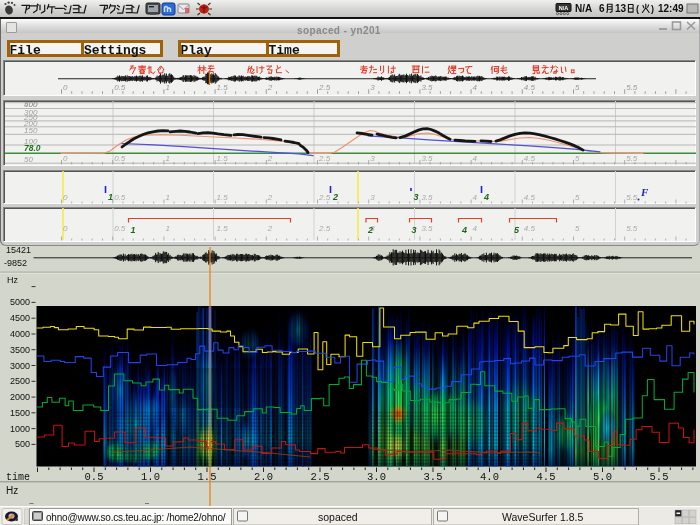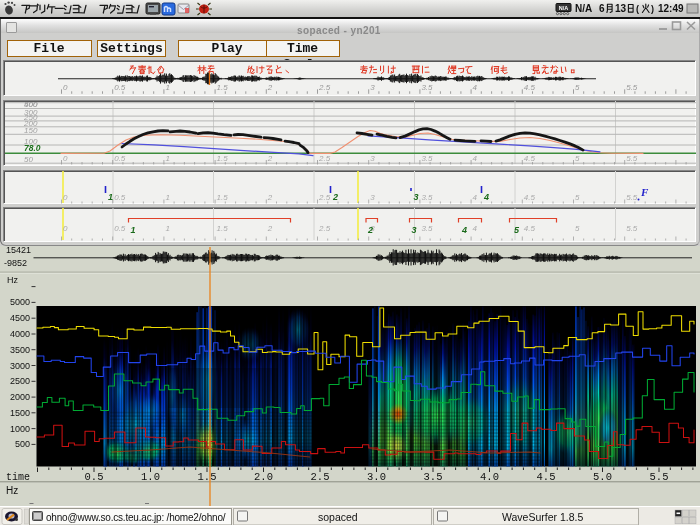--- a/index.html
+++ b/index.html
@@ -1,18 +1,18 @@
 <!DOCTYPE html>
 <html><head><meta charset="utf-8"><style>
 *{margin:0;padding:0;box-sizing:border-box}
 body{width:700px;height:525px;position:relative;overflow:hidden;font-family:"Liberation Sans",sans-serif;background:#cfcfcd}
 .abs{position:absolute}
 .track{position:absolute;left:3px;width:693px;background:#f1f1ef;border:1px solid #868686;border-right-color:#fff;border-bottom-color:#fdfdfd;box-shadow:inset 1px 1px 0 #555}
-.mbtn{position:absolute;top:39.5px;height:17px;background:#f4f4f2;border:1px solid #a16207;color:#111;
-font:bold 13px "Liberation Mono",monospace;text-align:center;line-height:16px;letter-spacing:0}
+.mbtn{position:absolute;top:39.5px;height:17px;background:#f4f4f2;border:3px solid #a16207;color:#111;
+font:bold 13px "Liberation Mono",monospace;line-height:16px;letter-spacing:0}
 </style></head><body>
 <div class="abs" style="left:0;top:0;width:700px;height:19px;background:linear-gradient(#f0f0ee,#d2d2d0 60%,#c4c4c2);border-bottom:2px solid #111"></div>
 <svg width="700" height="17" style="position:absolute;left:0;top:0;left:0;top:0">
     <ellipse cx="9" cy="10" rx="3.8" ry="4.6" fill="#3a3a3a" transform="rotate(-18 9 10)"></ellipse>
     <circle cx="5.5" cy="4" r="1.1" fill="#444"></circle>
     <circle cx="8.6" cy="2.6" r="1.2" fill="#444"></circle>
     <circle cx="12" cy="2.9" r="1.1" fill="#444"></circle>
     <circle cx="14.5" cy="5" r="1" fill="#444"></circle>
     <path d="M21.9 5.4L29.6 5.4M29.6 5.4L29.1 8.3M29.1 8.3L26.2 9.7M26.7 6.4L25.3 13.0M30.2 5.9L37.4 5.9M37.4 5.9L36.9 10.2M36.9 10.2L33.6 12.6M37.4 4.2L38.3 5.0M40.0 5.0L40.0 9.7M44.7 5.0L44.7 11.1M44.7 11.1L41.4 13.0M48.8 4.5L47.3 8.8M48.3 6.8L54.9 6.8M52.1 6.8L51.6 13.0M55.2 8.3L62.8 8.3M64.4 5.4L66.3 6.8M63.9 8.3L65.8 9.7M71.0 5.9L69.6 13.0M69.6 13.0L64.4 13.0M73.2 5.4L78.9 5.4M78.9 5.4L78.9 12.6M73.2 8.8L78.9 8.8M73.2 12.6L78.9 12.6M78.9 5.9L80.8 7.3M86.0 5.4L84.1 13.0M84.1 13.0L78.9 12.6" stroke="#1a1a1a" stroke-width="1.25" fill="none" stroke-linecap="round"></path>
     <path d="M100.0 5.4L107.5 5.4M107.5 5.4L107.1 8.3M107.1 8.3L104.2 9.7M104.7 6.4L103.3 13.0M110.6 4.5L109.2 8.3M110.1 5.9L115.4 5.9M115.4 5.9L114.4 9.7M114.4 9.7L110.6 13.0M117.5 5.4L119.4 6.8M117.0 8.3L118.9 9.7M124.1 5.9L122.7 13.0M122.7 13.0L117.5 13.0M126.3 5.4L132.0 5.4M132.0 5.4L132.0 12.6M126.3 8.8L132.0 8.8M126.3 12.6L132.0 12.6M132.0 5.9L133.9 7.3M139.1 5.4L137.2 13.0M137.2 13.0L132.0 12.6" stroke="#1a1a1a" stroke-width="1.25" fill="none" stroke-linecap="round"></path>
@@ -48,21 +48,21 @@
 <div class="abs" style="left:0;top:19px;width:700px;height:227px;background:#cfcfcd;border-left:1px solid #666;border-right:1px solid #aaa;border-bottom:1px solid #888;border-radius:0 0 6px 6px"></div>
 <div class="abs" style="left:1px;top:19px;width:698px;height:14px;background:linear-gradient(#fdfdfd,#dedede 50%,#c6c6c4)"></div>
 <div class="abs" style="left:5.5px;top:21.5px;width:11px;height:11px;background:#e4e4e2;border:1px solid #9a9a9a;border-radius:1px"></div>
 <div class="abs" style="left:297px;top:25px;font:bold 10px 'Liberation Sans',sans-serif;color:#8a8a8a;letter-spacing:0.4px">sopaced - yn201</div>
 <svg width="700" height="14" style="position:absolute;left:0;top:0;left:0;top:19px">
     <path d="M659 10h8" stroke="#999" stroke-width="1.8"></path>
     <rect x="672.5" y="3" width="8" height="7.5" fill="none" stroke="#999" stroke-width="1.6"></rect>
     <path d="M687 3l8 7.5M695 3l-8 7.5" stroke="#999" stroke-width="1.6"></path>
   </svg>
 <div class="mbtn" style="left:6.5px;width:85px">File</div>
-<div class="mbtn" style="left:97px;width:69px">Settings</div>
+<div class="mbtn" style="left:81px;width:82px">Settings</div>
 <div class="mbtn" style="left:177.5px;width:99px">Play</div>
 <div class="mbtn" style="left:265.5px;width:74px">Time Scale</div>
 <div class="track" style="top:59.5px;height:36px"></div>
 <svg width="693" height="36" style="position:absolute;left:0;top:0;left:3.5px;top:59.5px">
     <path d="M54 18.7H592" stroke="#222" stroke-width="1.1"></path>
     <path d="M108.70 18.3L108.70 19.0M109.55 18.3L109.55 19.1M110.40 18.1L110.40 19.2M111.25 17.7L111.25 19.6M112.10 17.4L112.10 19.9M112.95 16.7L112.95 20.5M113.80 15.7L113.80 21.4M114.65 16.6L114.65 20.6M115.50 15.4L115.50 21.6M116.35 16.8L116.35 20.4M117.20 15.9L117.20 21.2M118.05 16.0L118.05 21.1M118.90 16.2L118.90 21.0M119.75 16.1L119.75 21.0M120.60 16.4L120.60 20.8M121.45 15.5L121.45 21.5M122.30 16.8L122.30 20.4M123.15 15.3L123.15 21.8M124.00 16.3L124.00 20.9M124.85 16.0L124.85 21.1M125.70 16.0L125.70 21.1M126.55 16.6L126.55 20.6M127.40 16.6L127.40 20.6M128.25 16.0L128.25 21.1M129.10 16.9L129.10 20.3M129.95 16.7L129.95 20.5M130.80 16.0L130.80 21.1M131.65 16.4L131.65 20.8M132.50 15.6L132.50 21.5M133.35 16.4L133.35 20.8M134.20 16.5L134.20 20.7M135.05 16.2L135.05 20.9M135.90 15.6L135.90 21.5M136.75 15.8L136.75 21.4M137.60 16.3L137.60 20.9M138.45 15.4L138.45 21.7M139.30 16.9L139.30 20.3M140.15 16.6L140.15 20.6M141.00 16.9L141.00 20.3M141.85 16.8L141.85 20.4M142.70 15.7L142.70 21.4M143.55 15.5L143.55 21.5M144.40 17.2L144.40 20.1M145.25 16.9L145.25 20.3M146.10 17.0L146.10 20.2M146.95 17.4L146.95 19.9M147.80 18.0L147.80 19.4M148.65 18.2L148.65 19.2M149.50 18.3L149.50 19.1M149.66 18.3L149.66 19.1M150.51 18.3L150.51 19.1M151.36 17.7L151.36 19.6M152.21 17.2L152.21 20.1M153.06 15.6L153.06 21.5M153.91 16.6L153.91 20.6M154.76 16.0L154.76 21.1M155.61 15.2L155.61 21.9M156.46 13.2L156.46 23.6M157.31 15.8L157.31 21.4M158.16 14.6L158.16 22.4M159.01 15.2L159.01 21.9M159.86 14.6L159.86 22.4M160.71 13.3L160.71 23.6M161.56 15.6L161.56 21.5M162.41 13.6L162.41 23.3M163.26 15.8L163.26 21.3M164.11 15.7L164.11 21.4M164.96 13.9L164.96 23.0M165.81 13.2L165.81 23.7M166.66 14.7L166.66 22.3M167.51 14.2L167.51 22.8M168.36 15.1L168.36 21.9M169.21 16.3L169.21 20.8M170.06 17.6L170.06 19.7M170.91 17.8L170.91 19.5M171.76 18.1L171.76 19.3M172.19 18.2L172.19 19.2M173.04 18.3L173.04 19.1M173.89 17.8L173.89 19.5M174.74 18.0L174.74 19.4M175.59 17.6L175.59 19.7M176.44 17.3L176.44 20.0M177.29 17.0L177.29 20.2M178.14 16.7L178.14 20.5M178.99 15.5L178.99 21.6M179.84 15.1L179.84 22.0M180.69 16.9L180.69 20.3M181.54 15.3L181.54 21.8M182.39 15.4L182.39 21.6M183.24 15.7L183.24 21.4M184.09 15.1L184.09 21.9M184.94 16.4L184.94 20.8M185.79 15.3L185.79 21.8M186.64 15.0L186.64 22.0M187.49 15.5L187.49 21.6M188.34 15.9L188.34 21.2M189.19 16.8L189.19 20.4M190.04 15.0L190.04 22.1M190.89 16.1L190.89 21.1M191.74 15.8L191.74 21.3M192.59 16.7L192.59 20.5M193.44 16.7L193.44 20.5M194.29 17.4L194.29 19.9M195.14 17.8L195.14 19.6M195.99 18.3L195.99 19.1M196.76 17.9L196.76 19.4M197.61 18.2L197.61 19.2M198.46 17.3L198.46 20.0M199.31 16.7L199.31 20.5M200.16 17.1L200.16 20.2M201.01 16.2L201.01 21.0M201.86 13.7L201.86 23.2M202.71 13.9L202.71 23.1M203.56 12.5L203.56 24.2M204.41 12.4L204.41 24.4M205.26 15.4L205.26 21.7M206.11 14.0L206.11 22.9M206.96 15.3L206.96 21.7M207.81 13.3L207.81 23.5M208.66 14.3L208.66 22.7M209.51 14.3L209.51 22.7M210.36 15.2L210.36 21.8M211.21 13.1L211.21 23.7M212.06 14.1L212.06 22.8M212.91 15.2L212.91 21.9M213.76 16.1L213.76 21.0M214.61 16.7L214.61 20.5M215.46 17.8L215.46 19.5M216.31 18.2L216.31 19.1M217.16 17.8L217.16 19.5M221.34 18.2L221.34 19.1M222.19 18.5L222.19 18.9M223.04 18.0L223.04 19.3M223.89 17.9L223.89 19.5M224.74 16.8L224.74 20.4M225.59 17.1L225.59 20.1M226.44 17.0L226.44 20.2M227.29 16.4L227.29 20.8M228.14 16.3L228.14 20.8M228.99 16.6L228.99 20.6M229.84 15.7L229.84 21.4M230.69 15.5L230.69 21.6M231.54 15.7L231.54 21.4M232.39 17.1L232.39 20.2M233.24 16.4L233.24 20.8M234.09 17.0L234.09 20.2M234.94 15.6L234.94 21.4M235.79 15.6L235.79 21.5M236.64 16.6L236.64 20.6M237.49 15.5L237.49 21.5M238.34 16.2L238.34 20.9M239.19 15.8L239.19 21.3M240.04 17.1L240.04 20.1M240.89 16.7L240.89 20.5M241.74 16.6L241.74 20.6M242.59 17.1L242.59 20.2M243.44 16.3L243.44 20.8M244.29 16.3L244.29 20.9M245.14 16.1L245.14 21.0M245.99 16.6L245.99 20.6M246.84 16.8L246.84 20.4M247.69 15.4L247.69 21.7M248.54 15.6L248.54 21.5M249.39 16.2L249.39 20.9M250.24 15.6L250.24 21.5M251.09 16.3L251.09 20.9M251.94 15.5L251.94 21.6M252.79 16.0L252.79 21.1M253.64 16.9L253.64 20.3M254.49 17.0L254.49 20.2M255.34 16.5L255.34 20.6M256.19 17.7L256.19 19.6M257.04 17.6L257.04 19.7M257.89 18.3L257.89 19.1M258.74 18.4L258.74 19.0M259.23 18.4L259.23 19.0M260.08 18.4L260.08 19.0M260.93 18.3L260.93 19.0M261.78 17.8L261.78 19.5M262.63 17.5L262.63 19.8M263.48 17.8L263.48 19.5M264.33 17.7L264.33 19.6M265.18 16.7L265.18 20.5M266.03 17.1L266.03 20.1M266.88 16.3L266.88 20.8M267.73 16.6L267.73 20.6M268.58 17.1L268.58 20.1M269.43 17.4L269.43 19.9M270.28 16.8L270.28 20.4M271.13 16.8L271.13 20.4M271.98 17.4L271.98 19.9M272.83 16.5L272.83 20.7M273.68 17.2L273.68 20.0M274.53 16.8L274.53 20.4M275.38 17.1L275.38 20.2M276.23 17.5L276.23 19.8M277.08 17.7L277.08 19.6M277.93 18.0L277.93 19.4M278.78 18.0L278.78 19.3M279.63 18.3L279.63 19.0M280.48 18.5L280.48 18.9M289.95 18.6L289.95 18.8M290.80 18.5L290.80 18.9M291.65 18.4L291.65 18.9M292.50 18.4L292.50 19.0M293.35 18.3L293.35 19.1M294.20 18.0L294.20 19.4M295.05 17.7L295.05 19.6M295.90 17.5L295.90 19.8M296.75 17.8L296.75 19.5M297.60 18.2L297.60 19.2M298.45 18.2L298.45 19.1M299.30 18.3L299.30 19.1M300.15 18.5L300.15 18.9M301.00 18.5L301.00 18.9M369.82 18.2L369.82 19.1M370.67 18.2L370.67 19.1M371.52 18.2L371.52 19.2M372.37 18.1L372.37 19.3M373.22 17.6L373.22 19.7M374.07 16.5L374.07 20.6M374.92 17.4L374.92 19.9M375.77 17.2L375.77 20.1M376.62 17.3L376.62 20.0M377.47 16.4L377.47 20.8M378.32 17.5L378.32 19.8M379.17 17.2L379.17 20.1M380.02 17.8L380.02 19.5M380.87 18.2L380.87 19.2M381.72 18.5L381.72 18.9M382.11 18.0L382.11 19.3M382.96 18.3L382.96 19.0M383.81 18.0L383.81 19.4M384.66 17.5L384.66 19.8M385.51 17.1L385.51 20.1M386.36 15.6L386.36 21.5M387.21 15.4L387.21 21.7M388.06 14.7L388.06 22.3M388.91 14.6L388.91 22.4M389.76 16.2L389.76 20.9M390.61 14.5L390.61 22.5M391.46 16.3L391.46 20.9M392.31 16.0L392.31 21.2M393.16 16.0L393.16 21.2M394.01 15.7L394.01 21.4M394.86 14.6L394.86 22.4M395.71 13.8L395.71 23.1M396.56 15.5L396.56 21.5M397.41 15.1L397.41 21.9M398.26 14.8L398.26 22.2M399.11 14.9L399.11 22.1M399.96 14.4L399.96 22.6M400.81 15.7L400.81 21.4M401.66 15.1L401.66 22.0M402.51 13.7L402.51 23.2M403.36 15.0L403.36 22.0M404.21 15.8L404.21 21.3M405.06 15.5L405.06 21.6M405.91 14.1L405.91 22.8M406.76 15.9L406.76 21.2M407.61 13.6L407.61 23.3M408.46 15.8L408.46 21.3M409.31 15.0L409.31 22.1M410.16 14.3L410.16 22.7M411.01 14.4L411.01 22.6M411.86 13.8L411.86 23.1M412.71 15.7L412.71 21.4M413.56 13.9L413.56 23.0M414.41 15.2L414.41 21.9M415.26 16.0L415.26 21.2M416.11 16.5L416.11 20.7M416.96 15.5L416.96 21.6M417.81 17.3L417.81 20.0M418.66 17.3L418.66 19.9M419.51 17.7L419.51 19.6M420.36 18.0L420.36 19.3M421.02 18.3L421.02 19.0M421.87 18.3L421.87 19.0M422.72 17.8L422.72 19.5M423.57 17.9L423.57 19.4M424.42 17.0L424.42 20.2M425.27 17.6L425.27 19.7M426.12 16.1L426.12 21.0M426.97 16.6L426.97 20.6M427.82 15.6L427.82 21.5M428.67 16.1L428.67 21.0M429.52 16.3L429.52 20.9M430.37 16.3L430.37 20.8M431.22 15.5L431.22 21.5M432.07 15.9L432.07 21.2M432.92 16.3L432.92 20.9M433.77 17.1L433.77 20.1M434.62 16.5L434.62 20.7M435.47 16.7L435.47 20.5M436.32 16.0L436.32 21.1M437.17 16.5L437.17 20.7M438.02 16.5L438.02 20.6M438.87 17.0L438.87 20.2M439.72 16.7L439.72 20.5M440.57 16.9L440.57 20.3M441.42 16.6L441.42 20.6M442.27 16.6L442.27 20.6M443.12 17.6L443.12 19.7M443.97 17.6L443.97 19.7M444.82 17.8L444.82 19.5M445.67 18.3L445.67 19.1M446.52 18.3L446.52 19.0M446.62 18.3L446.62 19.1M447.47 18.3L447.47 19.0M448.32 18.3L448.32 19.1M449.17 18.0L449.17 19.4M450.02 17.4L450.02 19.8M450.87 16.9L450.87 20.3M451.72 17.3L451.72 20.0M452.57 16.2L452.57 21.0M453.42 15.7L453.42 21.4M454.27 16.6L454.27 20.6M455.12 15.6L455.12 21.5M455.97 16.2L455.97 20.9M456.82 16.0L456.82 21.2M457.67 16.2L457.67 20.9M458.52 15.5L458.52 21.5M459.37 16.4L459.37 20.7M460.22 17.0L460.22 20.2M461.07 17.3L461.07 20.0M461.92 16.8L461.92 20.4M462.77 16.5L462.77 20.7M463.62 16.8L463.62 20.4M464.47 16.6L464.47 20.6M465.32 16.3L465.32 20.9M466.17 16.9L466.17 20.3M467.02 17.0L467.02 20.3M467.87 16.1L467.87 21.0M468.72 17.1L468.72 20.2M469.57 16.7L469.57 20.5M470.42 16.5L470.42 20.7M471.27 17.3L471.27 20.0M472.12 16.3L472.12 20.9M472.97 16.4L472.97 20.8M473.82 15.7L473.82 21.4M474.67 16.4L474.67 20.8M475.52 15.9L475.52 21.3M476.37 16.7L476.37 20.5M477.22 16.0L477.22 21.1M478.07 16.4L478.07 20.7M478.92 17.2L478.92 20.1M479.77 17.5L479.77 19.8M480.62 18.0L480.62 19.3M481.47 18.2L481.47 19.2M482.32 18.4L482.32 19.0M487.58 18.5L487.58 18.9M488.43 18.4L488.43 19.0M489.28 18.0L489.28 19.3M490.13 17.8L490.13 19.5M490.98 17.9L490.98 19.4M491.83 17.7L491.83 19.6M492.68 16.7L492.68 20.5M493.53 16.8L493.53 20.4M494.38 17.5L494.38 19.8M495.23 16.5L495.23 20.7M496.08 17.3L496.08 19.9M496.93 16.7L496.93 20.5M497.78 16.8L497.78 20.4M498.63 16.7L498.63 20.5M499.48 16.9L499.48 20.3M500.33 16.6L500.33 20.6M501.18 17.3L501.18 20.0M502.03 16.9L502.03 20.3M502.88 17.5L502.88 19.8M503.73 17.1L503.73 20.1M504.58 16.3L504.58 20.9M505.43 16.6L505.43 20.5M506.28 17.5L506.28 19.8M507.13 17.5L507.13 19.8M507.98 17.7L507.98 19.6M508.83 18.1L508.83 19.3M509.68 18.3L509.68 19.0M510.53 18.4L510.53 19.0M513.18 18.3L513.18 19.0M514.03 18.4L514.03 19.0M514.88 18.2L514.88 19.2M515.73 18.1L515.73 19.3M516.58 18.0L516.58 19.3M517.43 17.0L517.43 20.2M518.28 17.7L518.28 19.6M519.13 16.9L519.13 20.4M519.98 17.3L519.98 20.0M520.83 16.3L520.83 20.8M521.68 16.4L521.68 20.8M522.53 16.2L522.53 20.9M523.38 17.4L523.38 19.8M524.23 17.0L524.23 20.2M525.08 17.2L525.08 20.1M525.93 16.9L525.93 20.3M526.78 16.9L526.78 20.3M527.63 16.4L527.63 20.8M528.48 16.4L528.48 20.7M529.33 16.3L529.33 20.8M530.18 17.5L530.18 19.8M531.03 16.7L531.03 20.5M531.88 17.7L531.88 19.6M532.73 18.0L532.73 19.3M533.58 18.0L533.58 19.3M534.43 18.3L534.43 19.1M535.28 18.5L535.28 18.9M538.78 18.5L538.78 18.9M539.63 18.5L539.63 18.9M540.48 18.4L540.48 19.0M541.33 17.9L541.33 19.4M542.18 17.8L542.18 19.5M543.03 17.5L543.03 19.7M543.88 17.6L543.88 19.7M544.73 16.9L544.73 20.3M545.58 17.2L545.58 20.1M546.43 17.4L546.43 19.9M547.28 17.2L547.28 20.0M548.13 17.8L548.13 19.5M548.98 17.7L548.98 19.6M549.83 17.3L549.83 20.0M550.68 17.8L550.68 19.5M551.53 16.8L551.53 20.4M552.38 16.9L552.38 20.3M553.23 17.4L553.23 19.9M554.08 17.4L554.08 19.9M554.93 16.8L554.93 20.4M555.78 16.7L555.78 20.5M556.63 16.8L556.63 20.4M557.48 17.6L557.48 19.7M558.33 17.0L558.33 20.2M559.18 17.0L559.18 20.2M560.03 17.7L560.03 19.6M560.88 18.2L560.88 19.2M561.73 17.9L561.73 19.4M562.58 18.3L562.58 19.0M563.43 18.4L563.43 19.0M564.28 18.5L564.28 18.9M566.43 18.5L566.43 18.9M567.28 18.5L567.28 18.9M568.13 18.5L568.13 18.9M568.98 18.3L568.98 19.1M569.83 18.1L569.83 19.2M570.68 17.7L570.68 19.6M571.53 17.6L571.53 19.7M572.38 17.5L572.38 19.8M573.23 17.6L573.23 19.7M574.08 17.3L574.08 19.9M574.93 17.8L574.93 19.5M575.78 17.9L575.78 19.4M576.63 18.1L576.63 19.3M577.48 17.7L577.48 19.6M578.33 18.0L578.33 19.4M579.18 18.2L579.18 19.2M580.03 18.3L580.03 19.1M580.88 18.5L580.88 18.9M581.73 18.6L581.73 18.8" stroke="#111" stroke-width="1" fill="none"></path>
     <path d="M205.5 11v14" stroke="#e87010" stroke-width="1.3"></path>
     <path d="M126.7 6.1L129.3 6.1M128.9 5.6L125.8 10.0M126.3 8.3L131.5 7.8M131.5 7.8L128.5 13.6M134.6 6.3L141.6 6.3M138.1 5.4L138.1 7.8M135.0 7.7L141.2 7.7M134.6 9.2L141.6 9.2M138.1 9.2L135.5 11.4M138.1 9.2L140.7 11.4M136.3 10.9L139.9 10.9M136.3 10.9L136.3 13.6M139.9 10.9L139.9 13.6M136.3 13.6L139.9 13.6M136.3 12.2L139.9 12.2M145.1 6.1L145.1 13.6M143.8 8.3L146.9 7.0M146.9 7.0L146.9 12.2M146.9 12.2L149.5 13.6M149.5 13.6L150.8 11.8M156.5 6.1L153.9 9.6M153.9 9.6L155.2 13.1M155.2 13.1L158.7 12.7M158.7 12.7L159.6 9.2M159.6 9.2L157.4 6.5M157.4 6.5L155.6 10.0" stroke="#e03c28" stroke-width="1.00" fill="none" stroke-linecap="round"></path>
     <path d="M195.7 5.6L195.7 13.6M193.9 7.8L197.5 7.8M195.7 8.3L193.9 10.9M195.7 8.3L197.5 10.5M199.8 5.6L199.8 13.6M198.1 7.8L201.9 7.8M199.8 8.3L198.1 10.9M199.8 8.3L201.9 10.5M204.5 6.1L209.7 6.1M207.1 5.4L205.3 8.3M204.0 8.7L210.2 8.3M207.5 8.3L204.9 11.8M204.9 11.8L208.9 11.4M208.9 11.4L209.7 13.6" stroke="#e03c28" stroke-width="1.00" fill="none" stroke-linecap="round"></path>
     <path d="M245.1 6.1L243.8 12.7M247.8 6.1L246.0 12.7M243.8 9.6L246.9 7.8M246.9 7.8L250.0 10.0M250.0 10.0L247.3 13.1M247.3 13.1L249.1 13.6M249.1 13.6L250.4 12.2M253.0 6.5L253.0 12.7M255.2 7.8L260.1 7.8M257.9 6.1L257.9 11.8M257.9 11.8L256.1 13.6M262.7 6.1L267.5 6.1M267.5 6.1L263.5 9.6M263.5 9.6L267.9 10.0M267.9 10.0L267.5 13.1M267.5 13.1L264.9 13.3M264.9 13.3L264.9 11.8M273.2 5.6L274.1 8.3M276.7 7.0L272.3 9.6M272.3 9.6L272.7 12.7M272.7 12.7L277.6 12.7M281.9 10.5L284.6 12.7" stroke="#e03c28" stroke-width="1.00" fill="none" stroke-linecap="round"></path>

